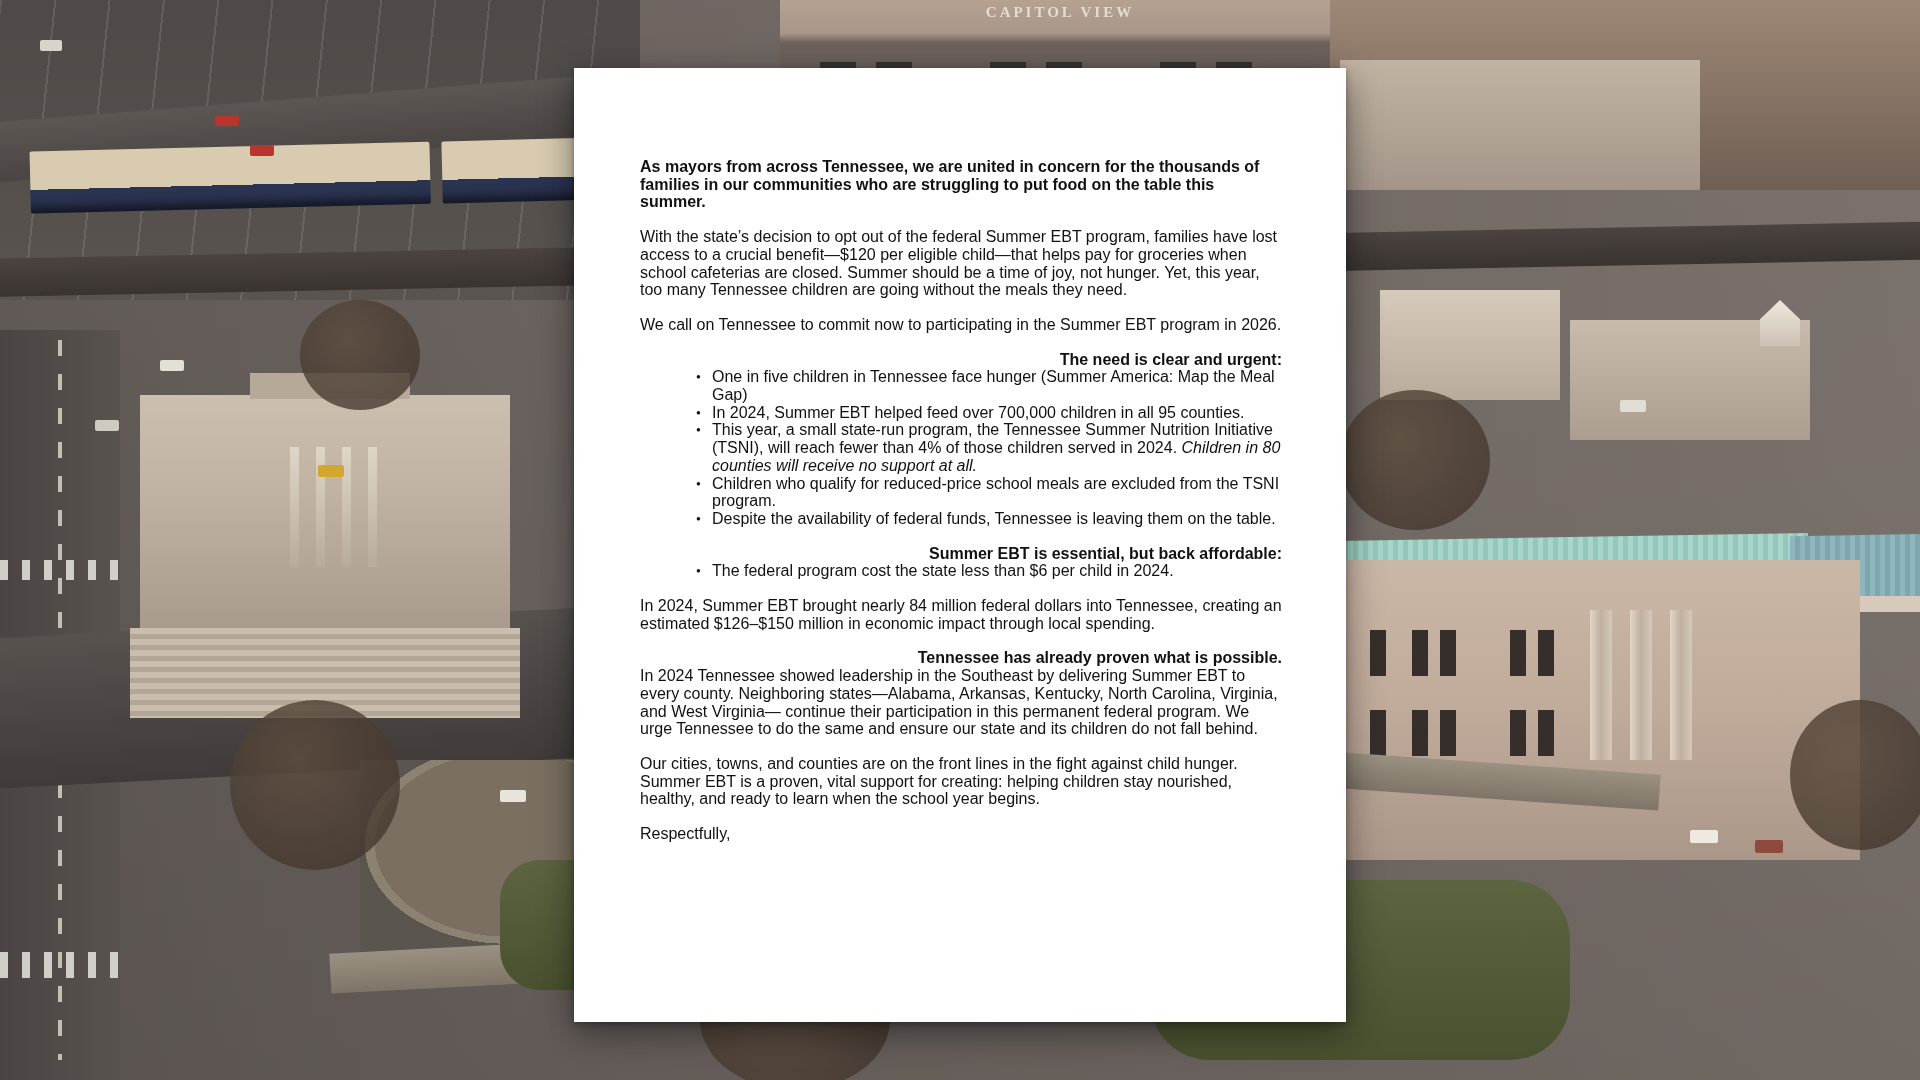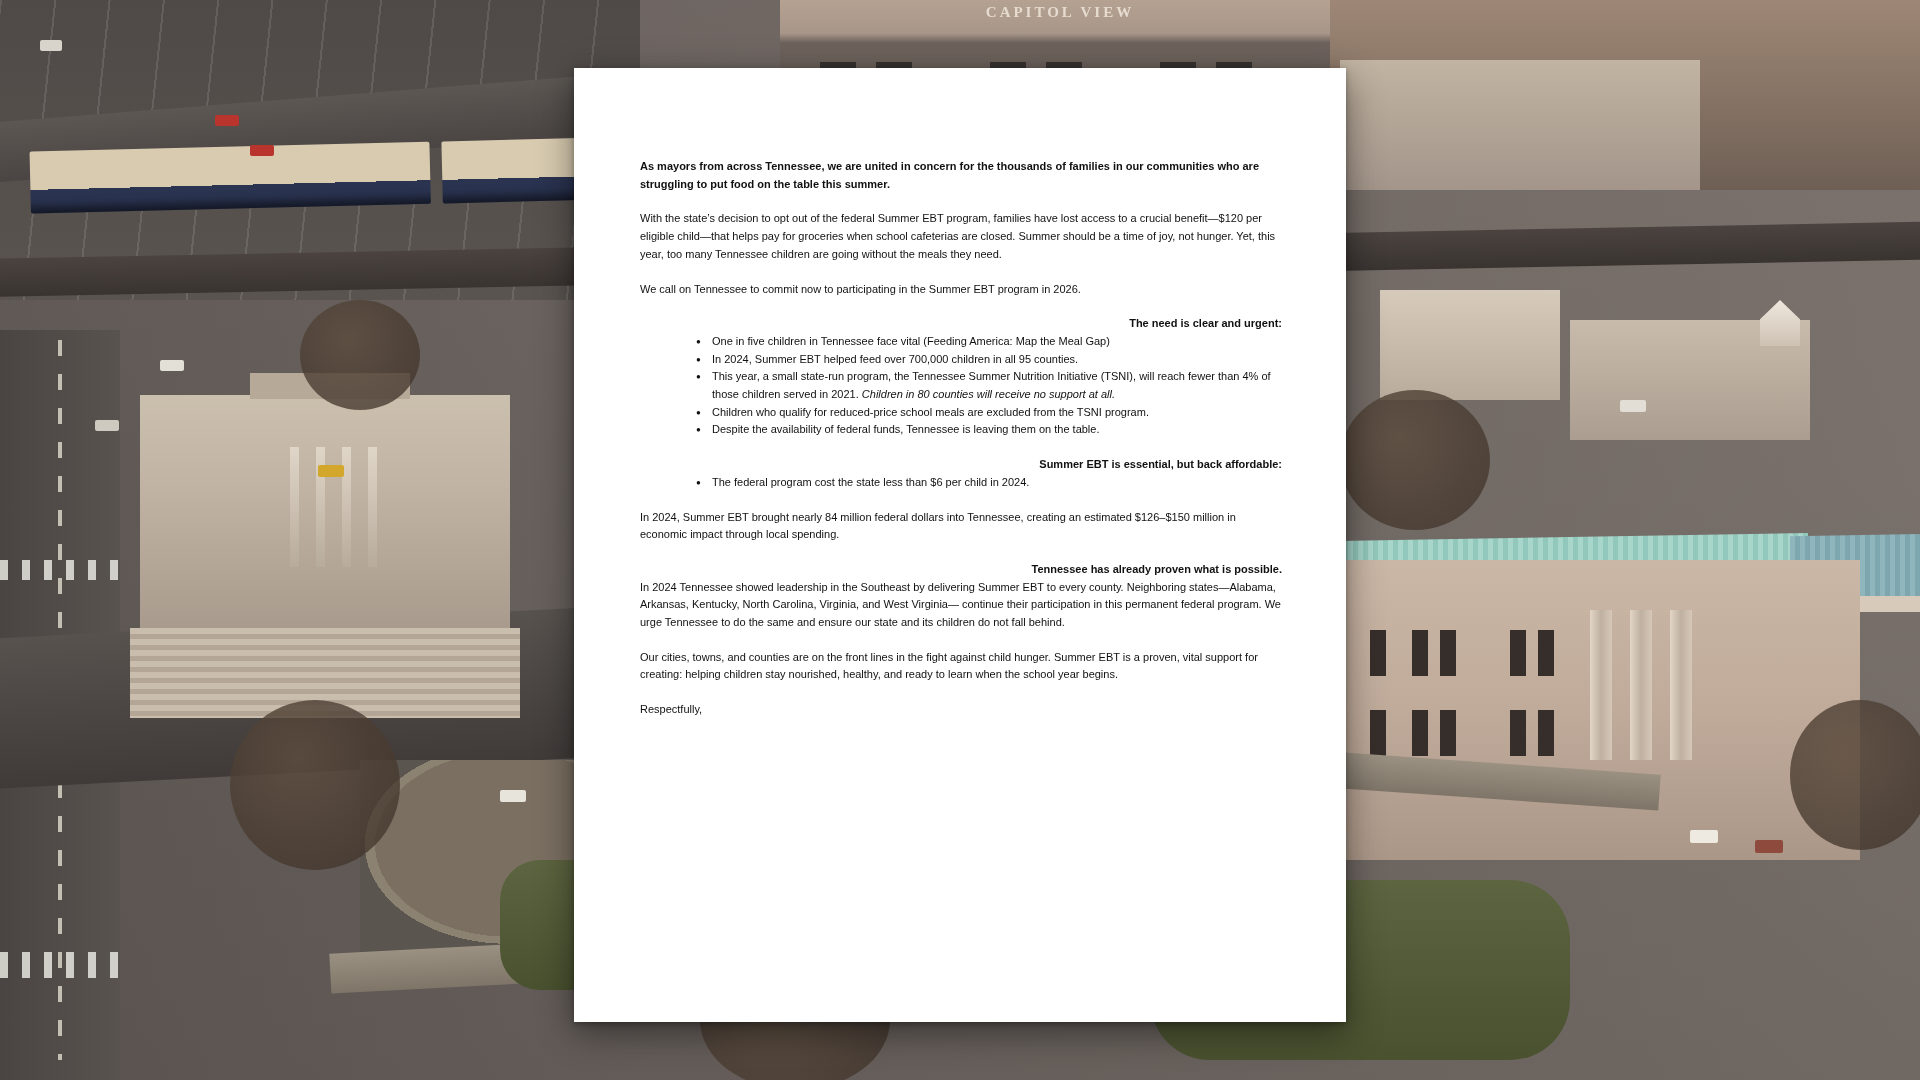--- a/index.html
+++ b/index.html
@@ -123,21 +123,21 @@
     position: absolute;
     left: 574px; top: 68px;
     width: 772px; height: 954px;
     background: #ffffff;
     box-shadow: 0 10px 34px rgba(0,0,0,.45), 0 2px 6px rgba(0,0,0,.30);
     overflow: hidden;
   }
   .doc-inner {
     padding: 90px 64px 40px 66px;
     color: #111;
-    font-size: 11px;
+    font-size: 16px;
     line-height: 17.7px;
     font-family: "Liberation Sans", sans-serif;
   }
   .p { margin: 0 0 17px 0; }
   .b { font-weight: bold; }
   .i { font-style: italic; }
   ul.blist {
     margin: 0 0 17px 0;
     padding-left: 56px;
     list-style: none;
@@ -261,23 +261,23 @@
     <div class="doc-inner">
 
       <p class="p b">As mayors from across Tennessee, we are united in concern for the thousands of families in our communities who are struggling to put food on the table this summer.</p>
 
       <p class="p">With the state’s decision to opt out of the federal Summer EBT program, families have lost access to a crucial benefit—$120 per eligible child—that helps pay for groceries when school cafeterias are closed. Summer should be a time of joy, not hunger. Yet, this year, too many Tennessee children are going without the meals they need.</p>
 
       <p class="p">We call on Tennessee to commit now to participating in the Summer EBT program in 2026.</p>
 
       <p class="p head-blk b">The need is clear and urgent:</p>
       <ul class="blist">
-        <li>One in five children in Tennessee face vital (Feeding America: Map the Meal Gap)</li>
+        <li>One in five children in Tennessee face hunger (Summer America: Map the Meal Gap)</li>
         <li>In 2024, Summer EBT helped feed over 700,000 children in all 95 counties.</li>
-        <li><span>This year, a small state-run program, the Tennessee Summer Nutrition Initiative (TSNI), will reach fewer than 4% of those children served in 2021. </span><span class="i">Children in 80 counties will receive no support at all.</span></li>
+        <li><span>This year, a small state-run program, the Tennessee Summer Nutrition Initiative (TSNI), will reach fewer than 4% of those children served in 2024. </span><span class="i">Children in 80 counties will receive no support at all.</span></li>
         <li>Children who qualify for reduced-price school meals are excluded from the TSNI program.</li>
         <li>Despite the availability of federal funds, Tennessee is leaving them on the table.</li>
       </ul>
 
       <p class="p head-blk b">Summer EBT is essential, but back affordable:</p>
       <ul class="blist">
         <li>The federal program cost the state less than $6 per child in 2024.</li>
       </ul>
 
       <p class="p">In 2024, Summer EBT brought nearly 84 million federal dollars into Tennessee, creating an estimated $126–$150 million in economic impact through local spending.</p>

